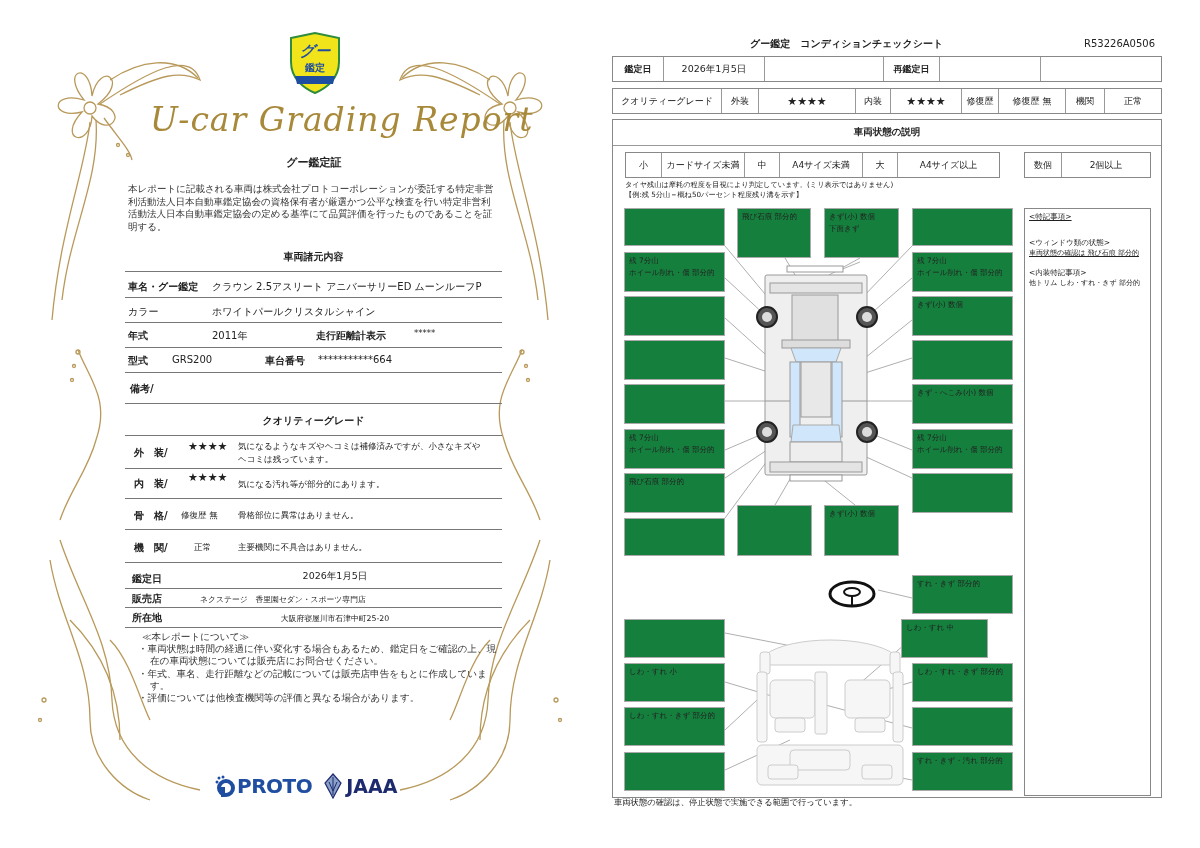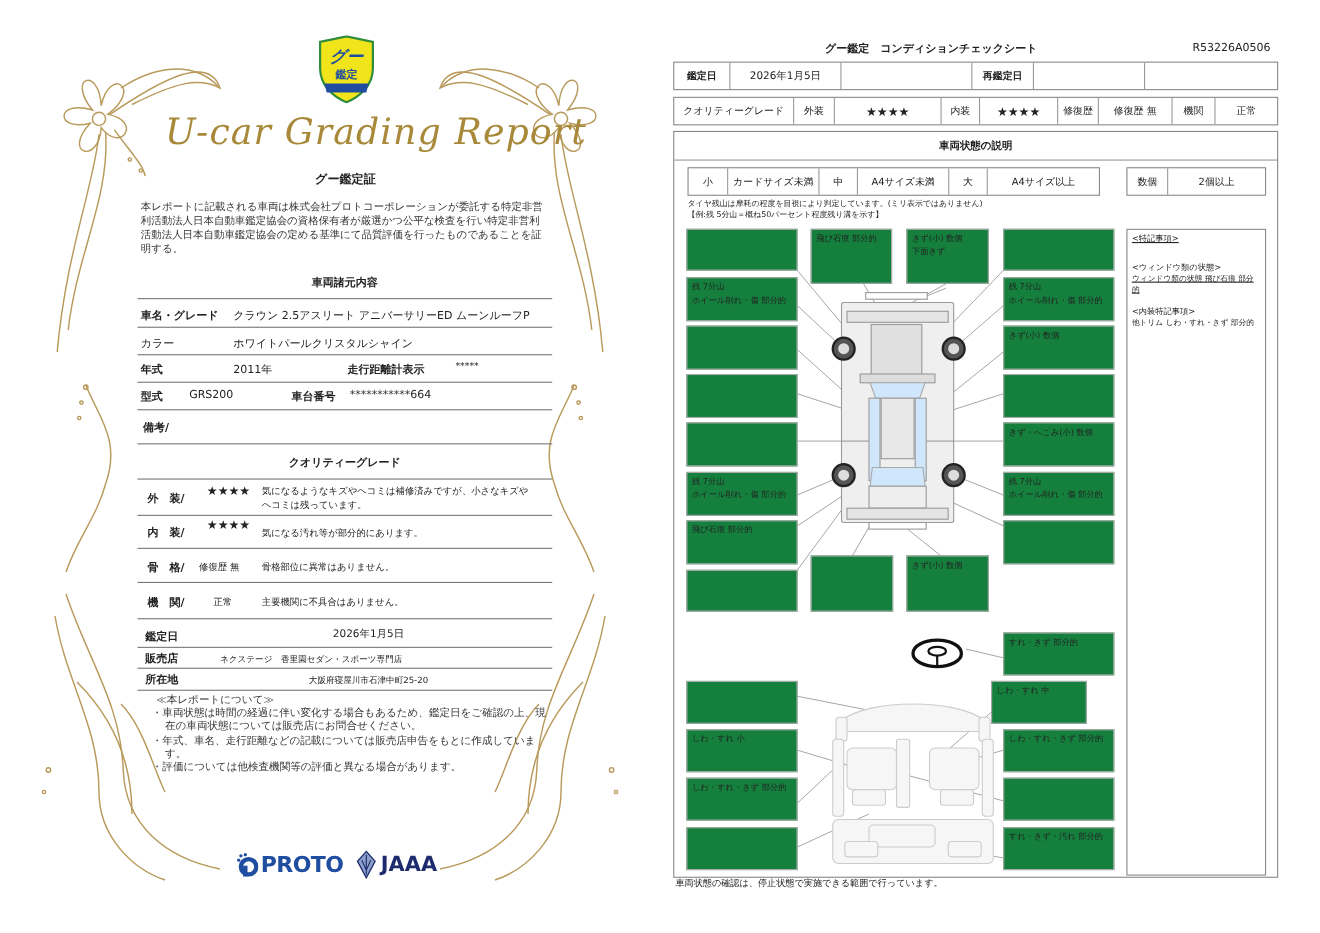--- a/index.html
+++ b/index.html
@@ -95,21 +95,21 @@
     <text x="28" y="24" text-anchor="middle" font-family="DejaVu Sans, sans-serif" font-weight="bold" font-size="15" font-style="italic" fill="#1f4ea1">グー</text>
     <text x="28" y="39" text-anchor="middle" font-family="DejaVu Sans, sans-serif" font-weight="bold" font-size="10" fill="#1f4ea1">鑑定</text>
   </svg>
 
   <div class="script-title">U-car Grading Report</div>
   <div class="cert-title">グー鑑定証</div>
   <div class="intro">本レポートに記載される車両は株式会社プロトコーポレーションが委託する特定非営利活動法人日本自動車鑑定協会の資格保有者が厳選かつ公平な検査を行い特定非営利活動法人日本自動車鑑定協会の定める基準にて品質評価を行ったものであることを証明する。</div>
 
   <div class="sec-h" style="top:250px;">車両諸元内容</div>
   <div class="rule" style="top:271px;"></div>
-  <div class="lbl" style="left:128px;top:280px;">車名・グレード</div>
+  <div class="lbl" style="left:128px;top:280px;">車名・グー鑑定</div>
   <div class="val" style="left:212px;top:280px;">クラウン 2.5アスリート アニバーサリーED ムーンルーフP</div>
   <div class="rule" style="top:297px;"></div>
   <div class="val" style="left:128px;top:305px;">カラー</div>
   <div class="val" style="left:212px;top:305px;">ホワイトパールクリスタルシャイン</div>
   <div class="rule" style="top:322px;"></div>
   <div class="val" style="left:128px;top:329px;font-weight:bold;">年式</div>
   <div class="val" style="left:212px;top:329px;">2011年</div>
   <div class="val" style="left:316px;top:329px;font-weight:bold;">走行距離計表示</div>
   <div class="val small" style="left:414px;top:328px;">*****</div>
   <div class="rule" style="top:347px;"></div>
@@ -420,18 +420,18 @@
 <div class="cbox" style="left:624px;top:752px;width:101px;height:39px;">
     <div></div>
   </div>
 <div class="cbox" style="left:912px;top:752px;width:101px;height:39px;">
     <div>すれ・きず・汚れ 部分的</div>
   </div>
 
 <div class="special">
   <div class="blk" style="margin-bottom:16px;">&lt;特記事項&gt;</div>
   <div>&lt;ウィンドウ類の状態&gt;</div>
-  <div class="blk" style="font-size:7px;">ウィンドウ類の状態 飛び石痕 部分的</div>
+  <div class="blk" style="font-size:7px;">車両状態の確認は 飛び石痕 部分的</div>
   <div>&lt;内装特記事項&gt;</div>
   <div style="font-size:7px;">他トリム しわ・すれ・きず 部分的</div>
 </div>
 
 <div class="footer-note">車両状態の確認は、停止状態で実施できる範囲で行っています。</div>
 
 </body></html>

